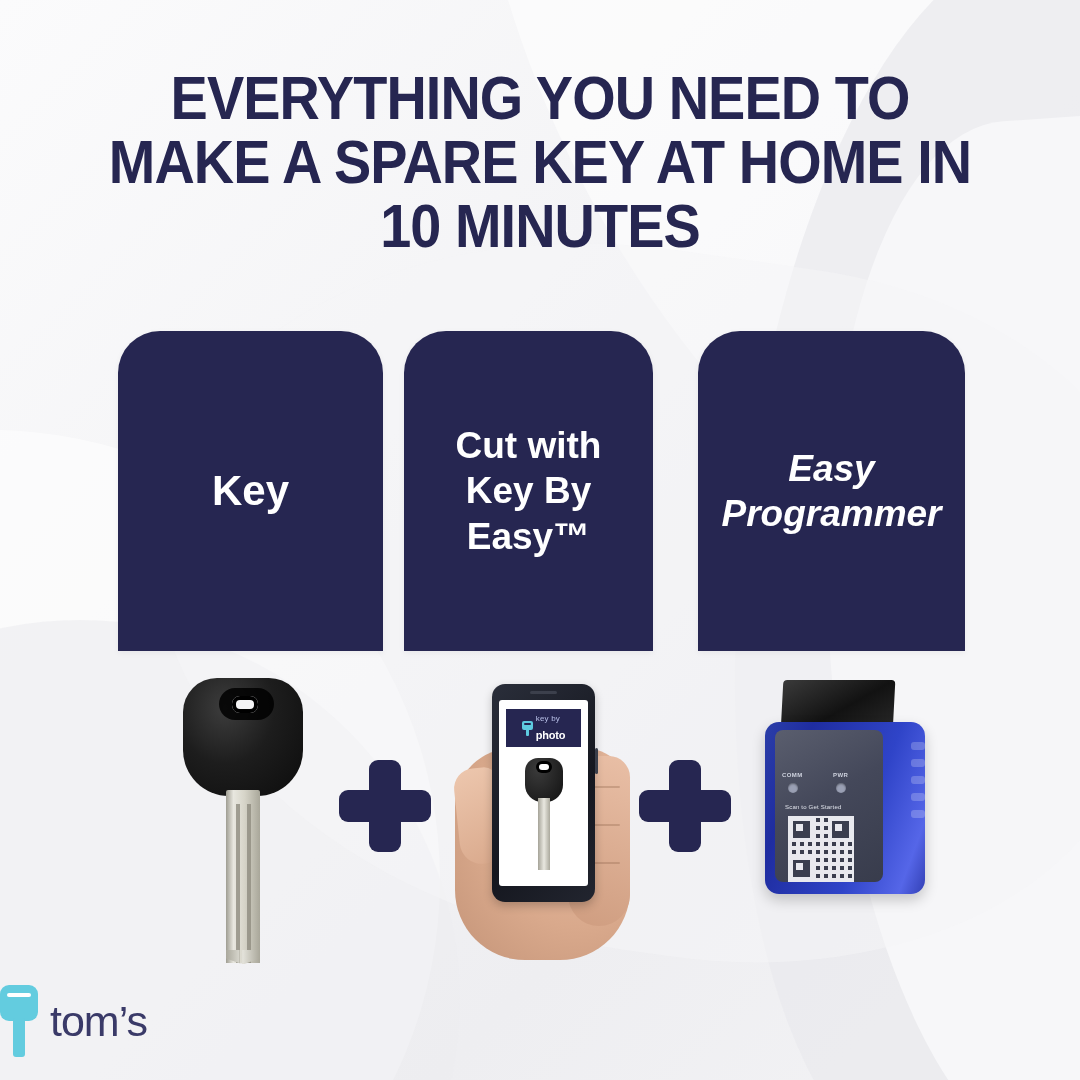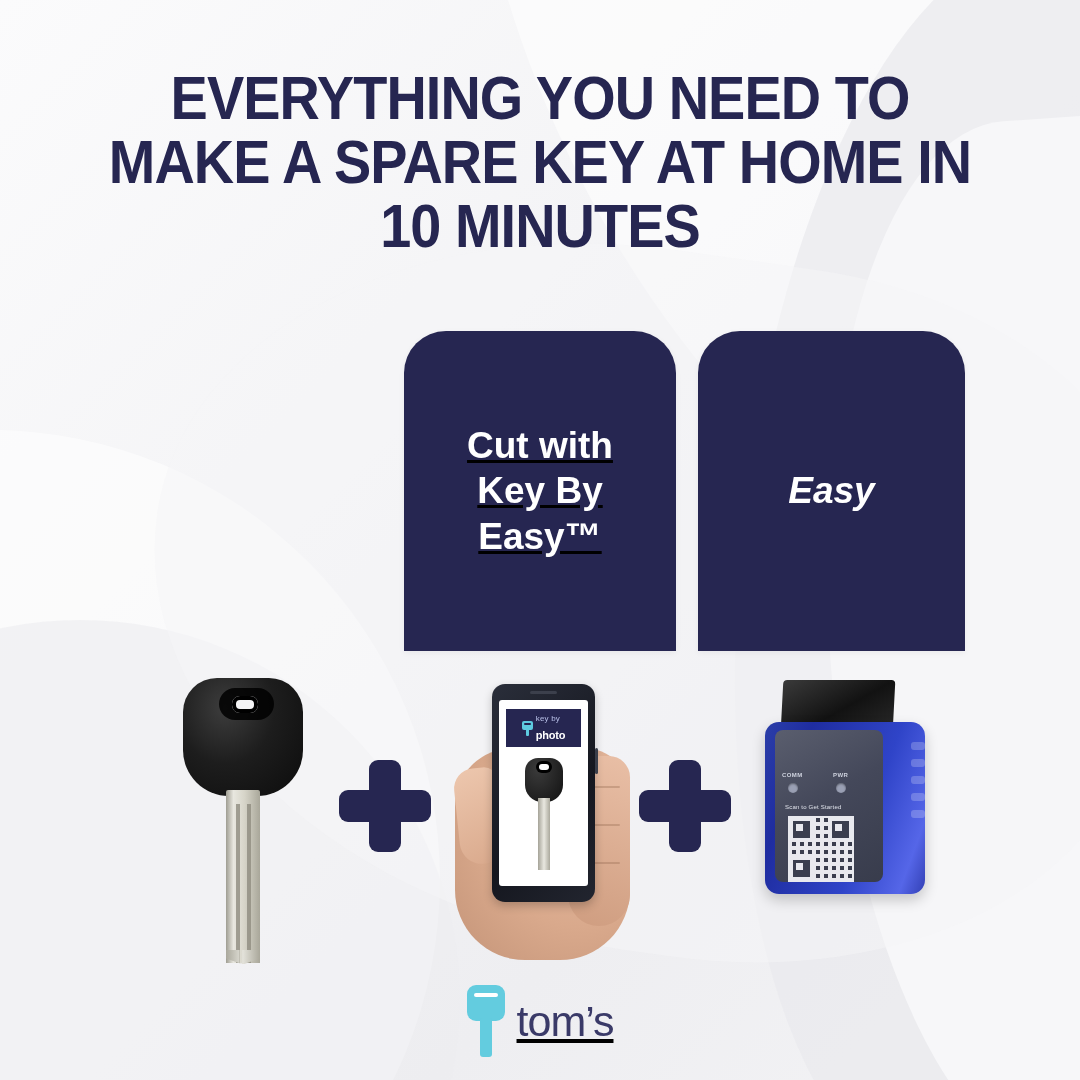--- a/index.html
+++ b/index.html
@@ -74,21 +74,21 @@
     box-shadow:0 2px 6px rgba(0,0,0,.05);
   }
   .card-text{
     color:#ffffff;font-weight:700;
     text-align:center;
     line-height:1.22;
     padding:0 12px;
   }
   #card1{left:118px;top:331px;width:265px;height:320px;}
   #card1 .card-text{font-size:42px;}
-  #card2{left:404px;top:331px;width:272px;height:320px;text-decoration:underline;}
+  #card2{left:404px;top:331px;width:249px;height:320px;}
   #card2 .card-text{font-size:37px;}
   #card3{left:698px;top:331px;width:267px;height:320px;font-style:italic;}
   #card3 .card-text{font-size:37px;white-space:nowrap;}
   #card3 .card-text .ln{display:block;}
   #card2 .card-text .ln{display:block;}
 
   
   #products{position:absolute;left:0;top:660px;width:1080px;height:300px;}
 
   
@@ -223,21 +223,21 @@
       #3a3e4e;
     background-blend-mode:normal;
   }
   .qr i{position:absolute;width:17px;height:17px;border:4px solid #e8e9ee;background:#3a3e4e;}
   .qr i::after{content:"";position:absolute;left:3px;top:3px;width:7px;height:7px;background:#e8e9ee;}
   .qr .q1{left:1px;top:1px;}
   .qr .q2{right:1px;top:1px;}
   .qr .q3{left:1px;bottom:1px;}
 
   
-  #logo{position:absolute;left:0;top:985px;width:1080px;display:flex;justify-content:center;align-items:center;gap:12px;text-decoration:underline;}
+  #logo{position:absolute;left:0;top:985px;width:1080px;display:flex;justify-content:flex-start;align-items:center;gap:12px;}
   .logo-key{position:relative;width:38px;height:72px;}
   .logo-key .lk-head{position:absolute;left:0;top:0;width:38px;height:36px;background:#63ccdf;border-radius:9px;}
   .logo-key .lk-slot{position:absolute;left:7px;top:8px;width:24px;height:4px;background:#ffffff;border-radius:2px;}
   .logo-key .lk-stem{position:absolute;left:13px;top:33px;width:12px;height:39px;background:#63ccdf;border-radius:3px;}
   .logo-words{display:flex;flex-direction:column;line-height:1;}
   .logo-top{color:#3a3a68;font-size:43px;letter-spacing:-1px;font-weight:400;}
   .logo-bottom{color:#262651;font-size:34px;font-weight:700;letter-spacing:-.5px;margin-top:2px;}
 </style>
 </head>
 <body>
@@ -250,32 +250,36 @@
   <div class="swoosh sw4"></div>
   <div class="swoosh sw5"></div>
   <div class="swoosh sw6"></div>
 
   <div id="title">
     <span class="tl">EVERYTHING YOU NEED TO</span>
     <span class="tl">MAKE A SPARE KEY AT HOME IN</span>
     <span class="tl">10 MINUTES</span>
   </div>
 
+  <div class="card" id="card1">
+    <div class="card-text">Key</div>
+  </div>
 
   <div class="card" id="card2">
     <div class="card-text">
       <span class="ln">Cut with</span>
       <span class="ln">Key By</span>
       <span class="ln">Easy™</span>
     </div>
   </div>
 
   <div class="card" id="card3">
     <div class="card-text">
       <span class="ln">Easy</span>
+      <span class="ln">Programmer</span>
     </div>
   </div>
 
   <div id="products">
 
     <div id="key-photo">
       <div class="key-head">
         <div class="key-hole-rim"></div>
         <div class="key-hole"></div>
       </div>

